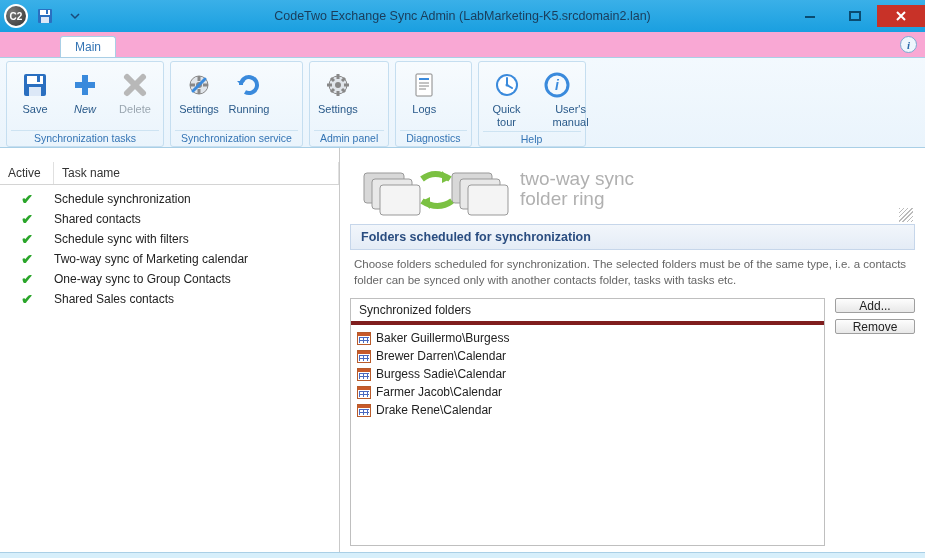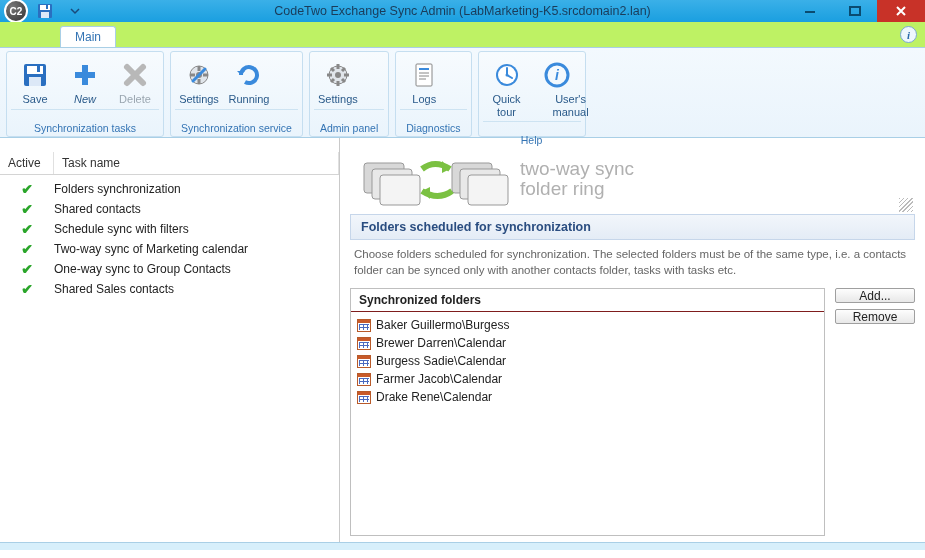--- a/index.html
+++ b/index.html
@@ -1,40 +1,40 @@
 <!DOCTYPE html>
 <html><head>
 <meta charset="utf-8">
 <style>
   * { box-sizing: border-box; margin: 0; padding: 0; font-family: "Segoe UI", Tahoma, sans-serif; }
   body { background: #fff; width: 925px; height: 558px; overflow: hidden; }
 
   
-  .titlebar { height: 22px; background: linear-gradient(#3ab0e8, #1a9fe0); display: flex; align-items: center; color: #222; position: relative; justify-content: flex-end; }
+  .titlebar { height: 32px; background: linear-gradient(#3ab0e8, #1a9fe0); display: flex; align-items: center; color: #222; position: relative; justify-content: flex-end; }
   .tb-left { display:flex; align-items:center; gap:4px; padding-left:4px; }
   .logo { width: 24px; height: 24px; background: radial-gradient(circle at 30% 30%, #777, #333); border-radius: 50%; border: 2px solid #fff; display:flex; align-items:center; justify-content:center; font-size:10px; font-weight:bold; color:#fff;}
   .qat-btn { width: 26px; height: 24px; display:flex; align-items:center; justify-content:center; border:1px solid transparent; border-radius:3px;}
   .title-text { position:absolute; left:50%; transform:translateX(-50%); font-size: 12.5px; color: #1a3c5a; }
   .win-controls { margin-left:auto; display:flex; }
   .wc { width: 45px; height:22px; display:flex; align-items:center; justify-content:center; color:#0a4b70; font-size:13px; }
   .wc.close { background:#c83228; color:#fff; width: 48px; }
 
   
-  .tabrow { height: 26px; background: #bef264; display:flex; align-items:flex-end; padding-left:60px; border-bottom:1px solid #a9cfe6; position:relative; }
+  .tabrow { height: 26px; background: #f9a8d4; display:flex; align-items:flex-end; padding-left:60px; border-bottom:1px solid #a9cfe6; position:relative; }
   .tab { background:#fff; border:1px solid #a9cfe6; border-bottom:none; padding: 3px 14px; font-size:12px; color:#3474b4; border-radius:3px 3px 0 0; }
   .info-dot { position:absolute; right:8px; top:4px; width:17px; height:17px; border:1px solid #7aa9d0; border-radius:50%; display:flex; align-items:center; justify-content:center; font-size:11px; font-style:italic; font-weight:bold; color:#2a6aaa; font-family:serif; background:#eef7fd;}
 
   
   .ribbon { height: 90px; background: linear-gradient(#f3f9fe, #eaf4fc); border-bottom:1px solid #a9cfe6; display:flex; padding: 3px 6px 0 6px; gap:6px; }
   .group { border:1px solid #c5def0; border-radius:3px; background: linear-gradient(#f7fbfe,#eaf4fc); display:flex; flex-direction:column; padding:2px 4px 0 4px; }
   .group-buttons { display:flex; gap:2px; flex:1; }
   .rbtn { width:48px; display:flex; flex-direction:column; align-items:center; justify-content:flex-start; padding-top:4px; border:1px solid transparent; border-radius:3px; font-size:11px; color:#2a5a8a; text-align:center; line-height:1.15;}
   .rbtn.disabled { color:#9aa6b0; }
   .rbtn .ico { width:32px; height:32px; display:flex; align-items:center; justify-content:center; margin-bottom:2px; }
-  .group-label { text-align:center; font-size:10.5px; color:#3474b4; border-top:1px solid #cde3f2; padding:12px 6px 2px; margin-top:2px;}
+  .group-label { text-align:center; font-size:10.5px; color:#3474b4; border-top:1px solid #cde3f2; padding:1px 6px 2px; margin-top:2px;}
 
   
   .main { display:flex; height: calc(558px - 30px - 26px - 90px - 8px); }
   .statusbar { height:8px; background:#d7effb; border-top:1px solid #a9cfe6;}
 
   
   .tasklist { width: 340px; border-right: 1px solid #c9c9c9; display:flex; flex-direction:column; }
   .tl-header { display:flex; border-bottom:1px solid #d4d4d4; background:#fff; font-size:12px; color:#333;margin-top:14px; }
   .tl-header .col { padding:4px 8px; }
   .col-active { width: 54px; border-right:1px solid #e0e0e0; }
@@ -49,21 +49,21 @@
   .banner { height:70px; display:flex; align-items:center; gap:10px; padding-left:10px; position:relative;}
   .banner-text { color:#b0b0b0; font-size:19px; line-height:1.05; }
   .resize-grip { position:absolute; right:2px; bottom:2px; width:14px; height:14px; background: repeating-linear-gradient(135deg,#bbb 0 1px,transparent 1px 3px);}
   .folder-icon-group { display:flex; align-items:center; gap:4px;}
 
   .section-title { background: linear-gradient(#f2f6fb,#e4ecf6); border:1px solid #c6d6ea; padding:5px 10px; font-size:12.5px; font-weight:bold; color:#2a4d80; }
   .section-desc { font-size:11.5px; color:#666; padding:7px 4px 10px 4px; line-height:1.35; }
 
   .sync-area { display:flex; gap:10px; flex:1;}
   .folders-box { flex:1; border:1px solid #bfbfbf; background:#fff; display:flex; flex-direction:column; font-size:12px; }
-  .fb-header { padding:4px 8px; border-bottom:1px solid #7f1d1d; color:#222;font-weight:bold;}
+  .fb-header { padding:4px 8px; border-bottom:4px solid #7f1d1d; color:#222;}
   .fb-body { padding:4px 6px; }
   .fb-row { display:flex; align-items:center; height:18px; gap:5px; color:#222;}
   .cal-icon { width:14px; height:13px; background:#fff; border:1px solid #b85a2a; position:relative; }
   .cal-icon:before { content:""; position:absolute; top:0; left:0; right:0; height:3px; background:#c85a2a;}
   .cal-icon:after { content:""; position:absolute; top:4px; left:1px; right:1px; bottom:1px; background: repeating-linear-gradient(#4a6ac0 0 1px, transparent 1px 3px),repeating-linear-gradient(90deg,#4a6ac0 0 1px, transparent 1px 4px);}
 
   .side-buttons { width:80px; display:flex; flex-direction:column; gap:6px;}
   .btn { background: linear-gradient(#fdfdfd,#e8e8e8); border:1px solid #9f9f9f; border-radius:2px; font-size:12px; height:15px; color:#222; }
 
   
@@ -239,21 +239,21 @@
   <div class="tasklist">
     <div class="tl-header">
       <div class="col col-active">Active</div>
       <div class="col col-taskname">Task name</div>
     </div>
     <div class="tl-body" id="tl-body">
         <div class="tl-row">
           <div class="chk">
             <span class="green-check">✔</span>
           </div>
-          <div>Folders synchronization</div>
+          <div>Schedule synchronization</div>
         </div>
         <div class="tl-row">
           <div class="chk">
             <span class="green-check">✔</span>
           </div>
           <div>Shared contacts</div>
         </div>
         <div class="tl-row">
           <div class="chk">
             <span class="green-check">✔</span>

